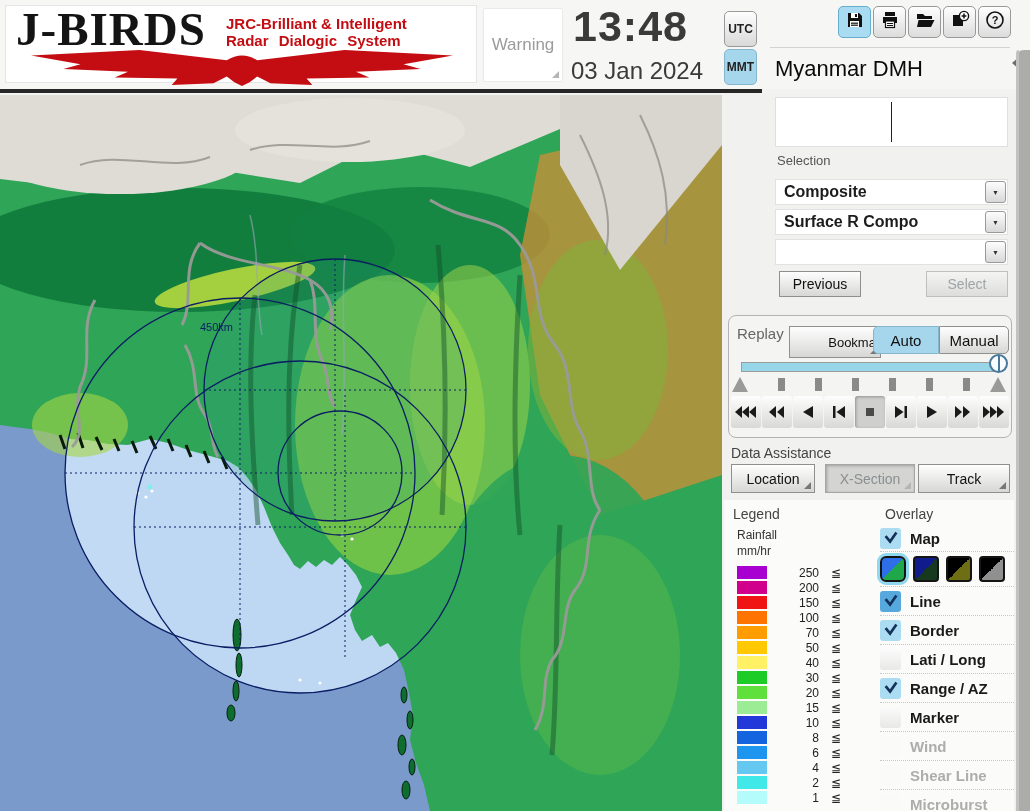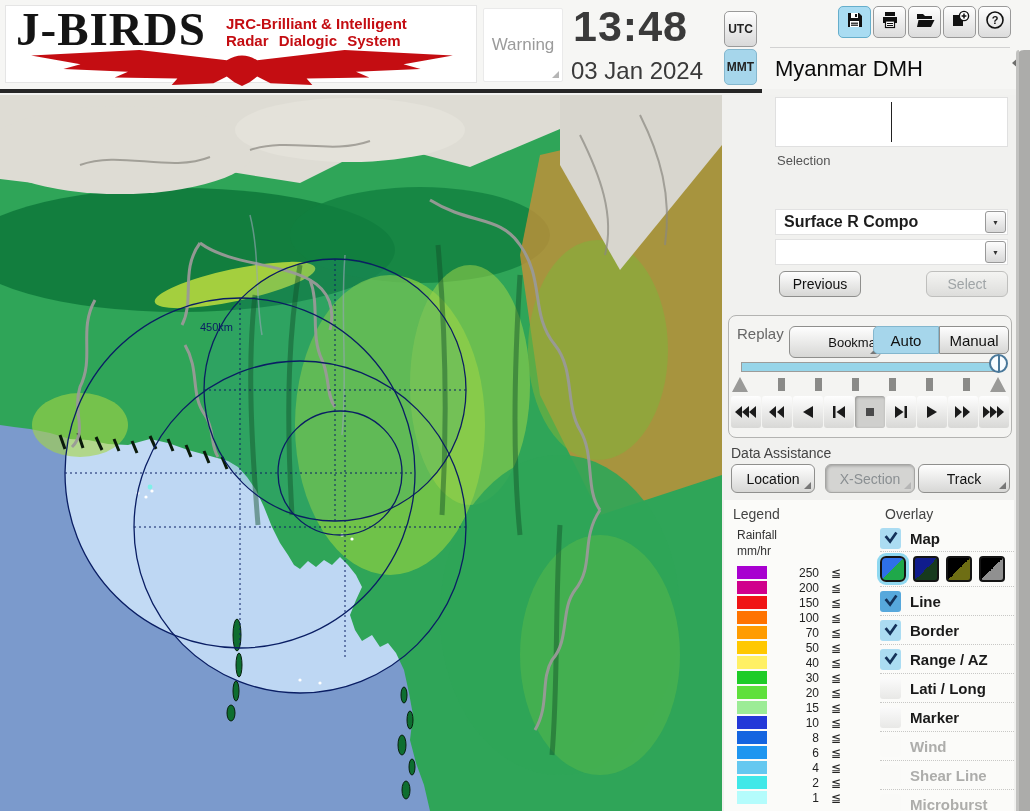--- a/index.html
+++ b/index.html
@@ -53,21 +53,21 @@
 
   
   #panel { position:absolute; left:722px; top:95px; width:294px; height:716px; background:#F1F1EF; }
   #info-box { position:absolute; left:53px; top:2px; width:233px; height:50px; background:#FFF; border:1px solid #E0E0E0; }
   #info-divider { position:absolute; left:115px; top:4px; width:1px; height:40px; background:#222; }
   #selection-label { position:absolute; left:55px; top:58px; font-size:13px; color:#555; }
   .dd-row { position:absolute; left:53px; width:233px; height:26px; background:#FFF; border:1px solid #E2E2E2; }
   .dd-row .dd-text { position:absolute; left:8px; top:3px; font-size:16px; font-weight:600; color:#1C1C1C; }
   .dd-btn { position:absolute; right:1px; top:1px; width:21px; height:22px; background:linear-gradient(#FDFDFD,#D8D8D8);
             border:1px solid #999; border-radius:3px; font-size:7px; color:#333; display:flex; align-items:center; justify-content:center; }
-  .btn { background:linear-gradient(#FEFEFE,#D7D7D5); border:1px solid #8F8F8D; border-radius:6px;
+  .btn { background:linear-gradient(#FEFEFE,#D7D7D5); border:1px solid #8F8F8D; border-radius:0;
          font-size:14px; color:#111; display:flex; align-items:center; justify-content:center; }
   .btn.disabled { color:#9FA4A6; border-color:#BFBFBD; background:linear-gradient(#F4F4F2,#DDDDDB); }
   .btn.pressed { background:#D4D4D2; color:#8A8F92; border-color:#A5A5A3; box-shadow:inset 1px 1px 3px rgba(0,0,0,.25); }
   .btn.blue { background:#A6D6EB; border-color:#84B7CE; }
   #previous-btn { position:absolute; left:57px; top:176px; width:82px; height:26px; }
   #select-btn { position:absolute; left:204px; top:176px; width:82px; height:26px; }
 
   
   #replay-group { position:absolute; left:6px; top:220px; width:284px; height:123px; background:#F4F4F2;
                   border:1px solid #B3B3B1; border-radius:8px; }
@@ -321,20 +321,24 @@
       </svg>
     </div>
   </div>
 
   <div id="panel">
     <div id="info-box">
       <div id="info-divider"></div>
     </div>
 
     <div id="selection-label">Selection</div>
+    <div class="dd-row" style="top:84px">
+      <span class="dd-text">Composite</span>
+      <span class="dd-btn">▼</span>
+    </div>
     <div class="dd-row" style="top:114px">
       <span class="dd-text">Surface R Compo</span>
       <span class="dd-btn">▼</span>
     </div>
     <div class="dd-row" style="top:144px">
       <span class="dd-text"></span>
       <span class="dd-btn">▼</span>
     </div>
     <div id="previous-btn" class="btn">Previous</div>
     <div id="select-btn" class="btn disabled">Select</div>
@@ -538,33 +542,33 @@
         </div>
         <div class="ov-row">
           <div class="cb" style="background: rgb(171, 220, 242); border-color: rgb(127, 168, 192);">
             <svg width="18" height="18" viewBox="0 0 20 20">
               <polyline points="4,8 9,14 16,4" fill="none" stroke="#14325A" stroke-width="3"></polyline>
             </svg>
           </div>
           <span class="ov-label">Border</span>
         </div>
         <div class="ov-row">
+          <div class="cb"></div>
+          <span class="ov-label">Lati / Long</span>
+        </div>
+        <div class="ov-row">
           <div class="cb" style="background: rgb(171, 220, 242); border-color: rgb(127, 168, 192);">
             <svg width="18" height="18" viewBox="0 0 20 20">
               <polyline points="4,8 9,14 16,4" fill="none" stroke="#14325A" stroke-width="3"></polyline>
             </svg>
           </div>
           <span class="ov-label">Range / AZ</span>
         </div>
         <div class="ov-row">
           <div class="cb"></div>
-          <span class="ov-label">Lati / Long</span>
-        </div>
-        <div class="ov-row">
-          <div class="cb"></div>
           <span class="ov-label">Marker</span>
         </div>
         <div class="ov-row off">
           <div class="cb"></div>
           <span class="ov-label">Wind</span>
         </div>
         <div class="ov-row off">
           <div class="cb"></div>
           <span class="ov-label">Shear Line</span>
         </div>

